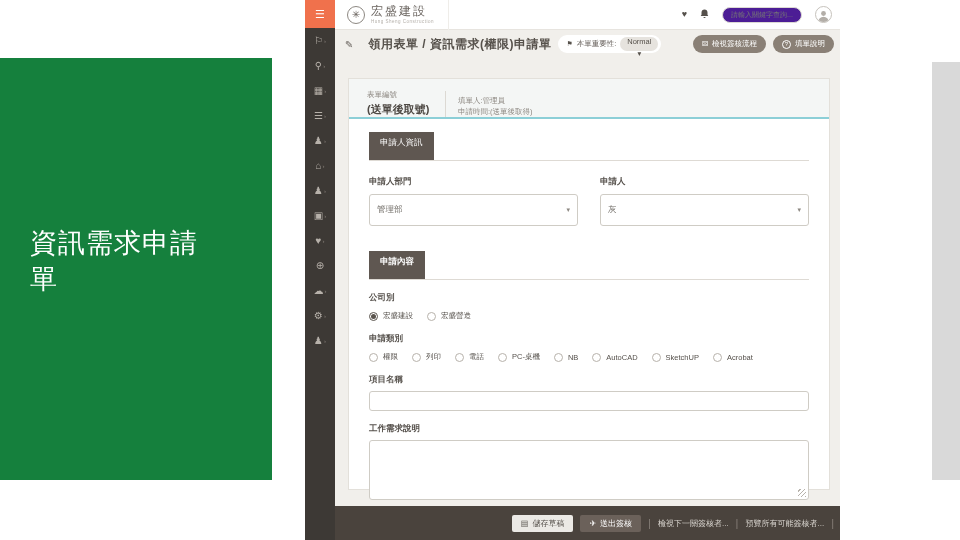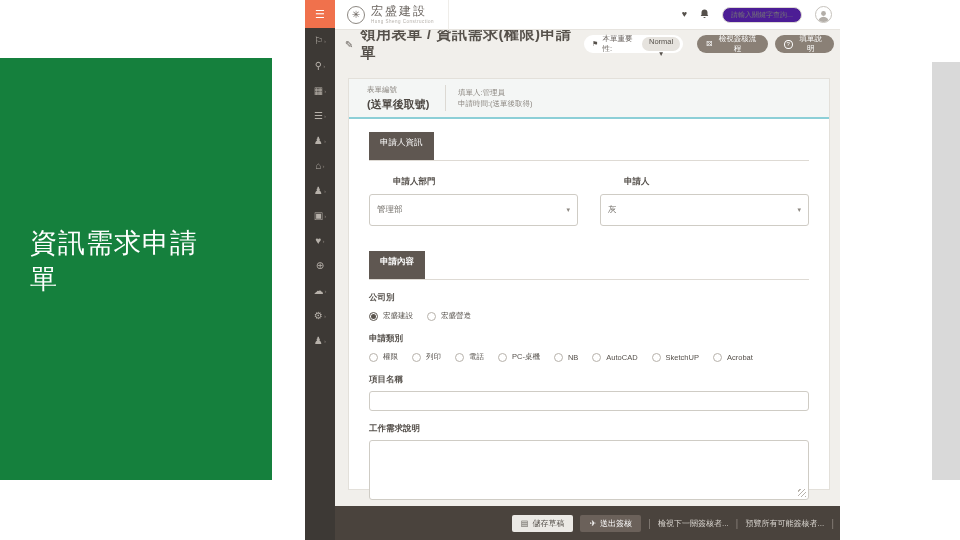--- a/index.html
+++ b/index.html
@@ -38,53 +38,53 @@
   .search-pill { width:80px; height:16px; border:1px solid #dcd9d4; border-radius:8px;
     background:#4c1d95; font-size:7px; color:#b3aea8; padding:0 8px; outline:none; }
   .avatar { width:17px; height:17px; border:1px solid #c6c2bc; border-radius:50%;
     display:flex; align-items:flex-end; justify-content:center; overflow:hidden; }
   .avatar svg { display:block; }
 
   
   .toolbar { position:absolute; left:30px; top:30px; right:0; height:28px; background:#f1efeb;
     display:flex; align-items:center; padding:0 6px 0 10px; gap:7px; }
   .pencil { font-size:10px; color:#6b6560; }
-  .breadcrumb { font-size:15px; font-weight:bold; color:#56514b; letter-spacing:0.5px; }
+  .breadcrumb { font-size:12px; font-weight:bold; color:#56514b; letter-spacing:0.5px;margin-left:8px; }
   .importance-pill { height:18px; background:#ffffff; border-radius:9px; display:flex;
     align-items:center; gap:4px; padding:0 3px 0 8px; }
   .importance-pill .flag { font-size:7px; color:#56514b; }
   .importance-label { font-size:7.5px; color:#6b6560; }
   .importance-value { height:14px; background:#e6e3de; border-radius:7px; font-size:7.5px;
     color:#56514b; display:flex; align-items:center; gap:3px; padding:0 7px;flex-direction:column; }
   .tb-spacer { flex:1; }
   .tb-btn { height:18px; border-radius:9px; background:#8a8076; color:#ffffff; font-size:7.5px;
     display:flex; align-items:center; gap:4px; padding:0 9px; border:none; }
   .tb-btn .ico { font-size:7px; }
   .q-circle { width:9px; height:9px; border:1px solid #fff; border-radius:50%; display:flex;
     align-items:center; justify-content:center; font-size:6px; }
 
   
   .card { position:absolute; left:43px; top:78px; width:482px; height:412px; background:#ffffff;
     border:1px solid #e3e0da; }
   .card-head { height:40px; background:#f4f6f5; border-bottom:2px solid #8ccfd7;
-    display:flex; align-items:center; }
+    display:flex; align-items:flex-end; }
   .ch-left { width:96px; padding-left:18px; }
   .ch-label { font-size:7.5px; color:#8d8882; }
   .ch-value { font-size:11px; font-weight:bold; color:#4e4944; margin-top:2px; }
   .ch-div { width:1px; height:26px; background:#dcd9d3; }
   .ch-right { padding-left:12px; }
   .ch-line { font-size:7.5px; color:#8d8882; line-height:1.5; }
 
   .form-body { padding:12px 20px 0 20px; }
   .tabbar { border-bottom:1px solid #dedad4; }
   .sec-tab { display:inline-block; background:#5f5751; color:#ffffff; font-size:8.5px;
     padding:5px 11px 11px 11px; }
   .fields { display:flex; gap:22px; margin-top:15px; }
   .field { flex:1; }
-  .f-label { font-size:8.5px; font-weight:bold; color:#55504b; margin-bottom:6px;margin-left:24px; }
+  .f-label { font-size:8.5px; font-weight:bold; color:#55504b; margin-bottom:6px; }
   .select { height:18px; border:1px solid #cfccc5; border-radius:3px; background:#fff;
     display:flex; align-items:center; padding:15px 7px; }
   .select .val { font-size:8.5px; color:#6e6a64; flex:1; }
   .select .caret { font-size:7px; color:#8d8882; }
 
   .sec2 { margin-top:24px;font-weight:bold; }
   .grp-label { font-size:8.5px; font-weight:bold; color:#55504b; margin-top:12px; }
   .radio-row { display:flex; align-items:center; gap:14px; margin-top:7px; flex-wrap:nowrap; }
   .radio { display:flex; align-items:center; gap:5px; }
   .rdot { width:9px; height:9px; border:1px solid #b7b2ab; border-radius:50%; background:#fff;

